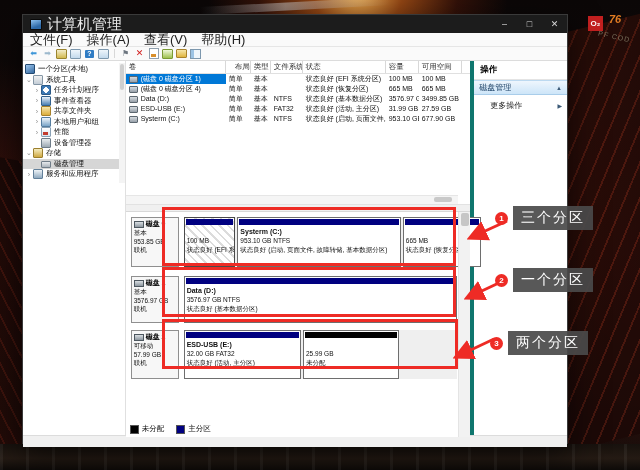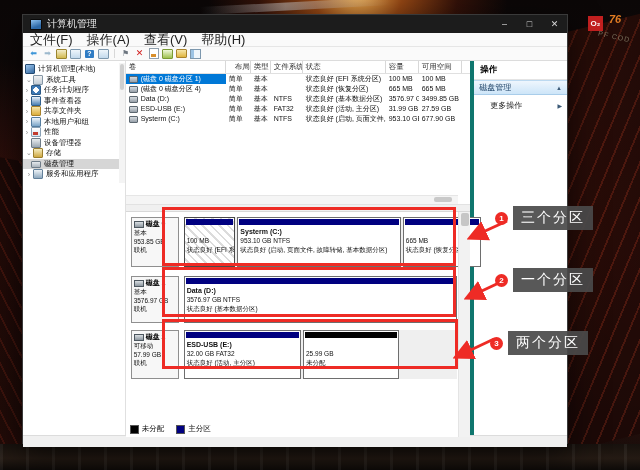--- a/index.html
+++ b/index.html
@@ -30,21 +30,21 @@
     color:#fff;font-size:8px;font-weight:bold;display:flex;align-items:center;justify-content:center;}
   .wp-76{position:absolute;left:609px;top:13px;color:#e07b22;font-size:11px;font-style:italic;font-weight:bold;}
   .wp-cod{position:absolute;left:598px;top:33px;color:#8d876f;font-size:7px;transform:rotate(12deg);letter-spacing:1px;opacity:.8;}
 
   
   .win{position:absolute;left:22px;top:14px;width:546px;height:430px;background:#fff;
        border:1px solid #3a3a3a;box-shadow:0 10px 30px rgba(0,0,0,.65);box-sizing:border-box;}
   .titlebar{height:18px;background:#1c1c1c;display:flex;align-items:center;padding-left:7px;}
   .title-icon{width:10px;height:9px;border:1px solid #0a0a0a;border-radius:1px;
     background:linear-gradient(160deg,#8fc3f0,#2e6aa8 70%);margin-right:5px;}
-  .title-text{color:#e9e9e9;font-size:10px;}
+  .title-text{color:#e9e9e9;font-size:15px;}
   .win-controls{margin-left:auto;display:flex;height:100%;}
   .win-btn{width:25px;color:#d9d9d9;font-size:9px;display:flex;align-items:center;justify-content:center;}
   .menubar{height:13px;background:#fafafa;border-bottom:1px solid #e6e6e6;display:flex;align-items:center;}
   .menu-item{font-size:13px;color:#222;padding:0 7px;line-height:13px;}
   .toolbar{height:13px;background:#fafafa;border-bottom:1px solid #dcdcdc;display:flex;align-items:center;padding-left:5px;gap:3px;}
   .tb{width:11px;height:10px;display:flex;align-items:center;justify-content:center;font-size:8px;line-height:1;}
   .tb-back{color:#3f97d8;font-weight:bold;}
   .tb-fwd{color:#9db9cd;font-weight:bold;}
   .tb-sq{border:1px solid #7c97ad;border-radius:1px;background:linear-gradient(#eef5fb,#c3d9ec);width:9px;height:8px;}
   .tb-tree{background:linear-gradient(#f3ecc9,#d3b94e);border:1px solid #9a842e;width:9px;height:8px;border-radius:1px;}
@@ -61,21 +61,21 @@
   .tb-panel:after{content:"";position:absolute;left:0;top:0;bottom:0;width:3px;background:#9cc3e4;}
 
   .content{display:flex;height:374px;border-bottom:1px solid #dcdcdc;}
 
   
   .tree{width:103px;border-right:1px solid #e0e0e0;padding-top:3px;position:relative;box-sizing:border-box;}
   .tree-row{display:flex;align-items:center;height:10.5px;white-space:nowrap;overflow:hidden;}
   .tree-row .tw{width:8px;color:#8a8a8a;font-size:7px;text-align:center;flex:none;}
   .tree-row .ti{width:8px;height:8px;flex:none;border-radius:1px;margin-right:3px;}
   .tree-row .tl{font-size:7.5px;color:#111;}
-  .d0{padding-left:2px;} .d1{}
+  .d0{padding-left:2px;} .d1{padding-left:10px;}
   .tsel{background:#d6d6d6;}
   .i-computer{background:linear-gradient(150deg,#9cc6ee,#35699f);border:1px solid #254b73;}
   .i-tools{background:linear-gradient(#f2f2f2,#c3cdd6);border:1px solid #8496a5;}
   .i-clock{background:radial-gradient(circle,#fff 45%,#3d79b5 48%);border:1px solid #2c5a87;border-radius:50%;}
   .i-event{background:linear-gradient(#eaf2fa,#4a80b4);border:1px solid #33618d;}
   .i-share{background:linear-gradient(#f7e6ab,#dcae3c);border:1px solid #a8822c;}
   .i-users{background:linear-gradient(#f0f6fb,#7aa5c8);border:1px solid #557d9f;border-radius:3px;}
   .i-perf{background:linear-gradient(#fff,#d8e4ee);border:1px solid #88a0b5;position:relative;}
   .i-perf:after{content:"";position:absolute;left:1px;bottom:1px;width:5px;height:3px;background:#c23b2e;}
   .i-device{background:linear-gradient(#e8ecef,#9aa7b2);border:1px solid #6d7b87;}
@@ -217,21 +217,21 @@
     <span class="tb">
         <span class="tb-panel"></span>
       </span>
   </div>
 
   <div class="content">
 
     <div class="tree">
       <div class="tree-row d0">
         <span class="ti i-computer"></span>
-        <span class="tl">计算机管理(本地)</span>
+        <span class="tl">一个分区(本地)</span>
       </div>
       <div class="tree-row d0">
         <span class="tw">⌄</span>
         <span class="ti i-tools"></span>
         <span class="tl">系统工具</span>
       </div>
       <div class="tree-row d1">
         <span class="tw">›</span>
         <span class="ti i-clock"></span>
         <span class="tl">任务计划程序</span>

